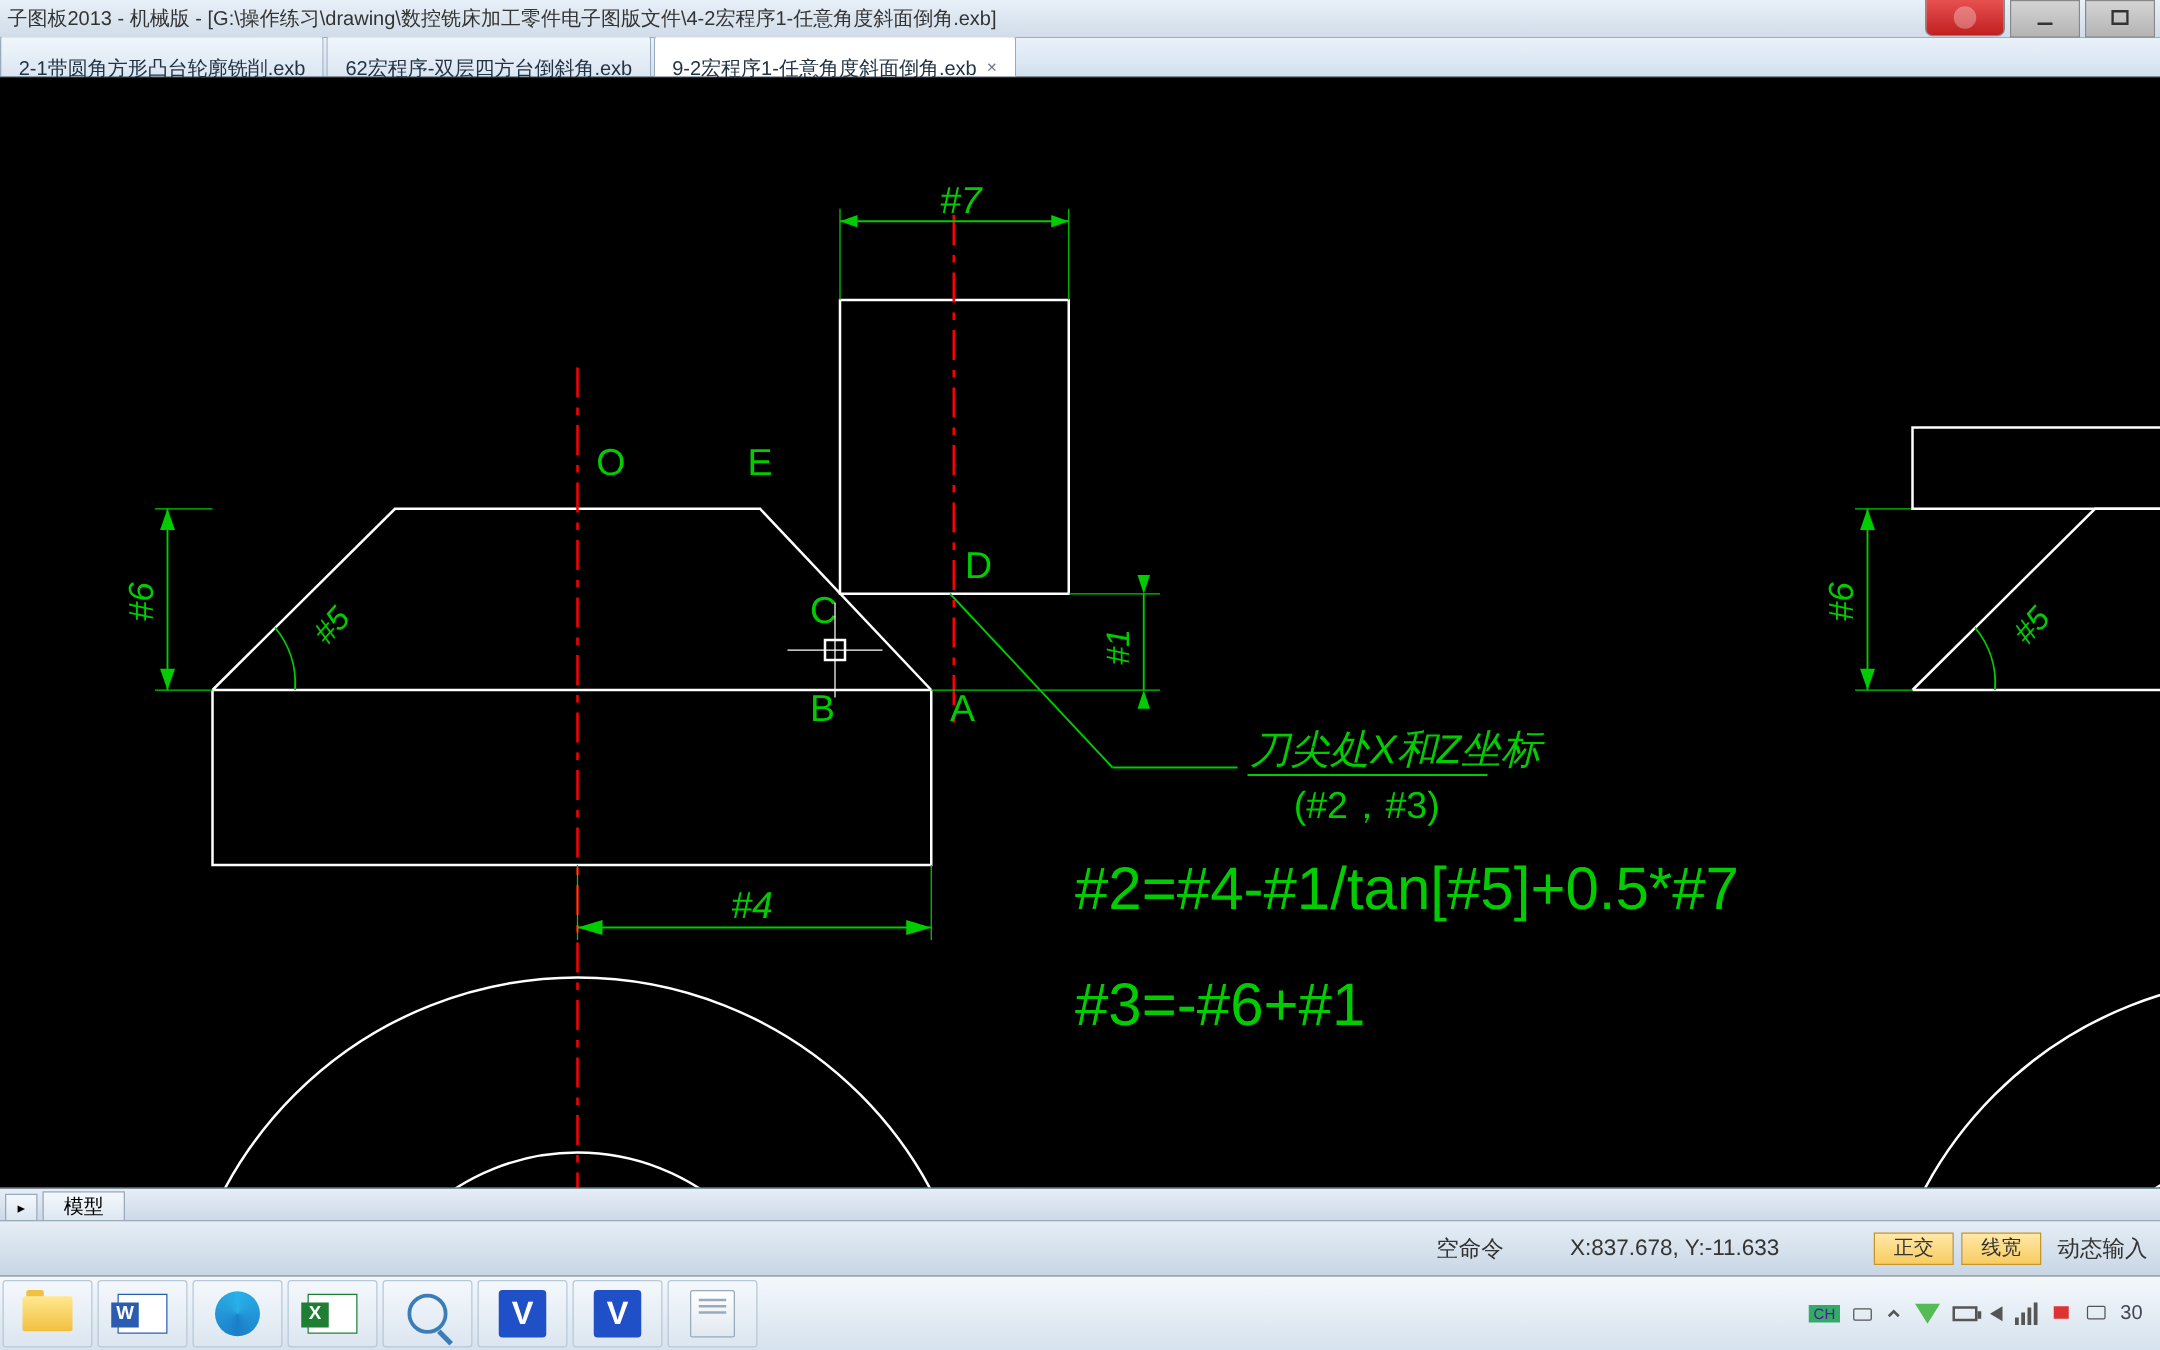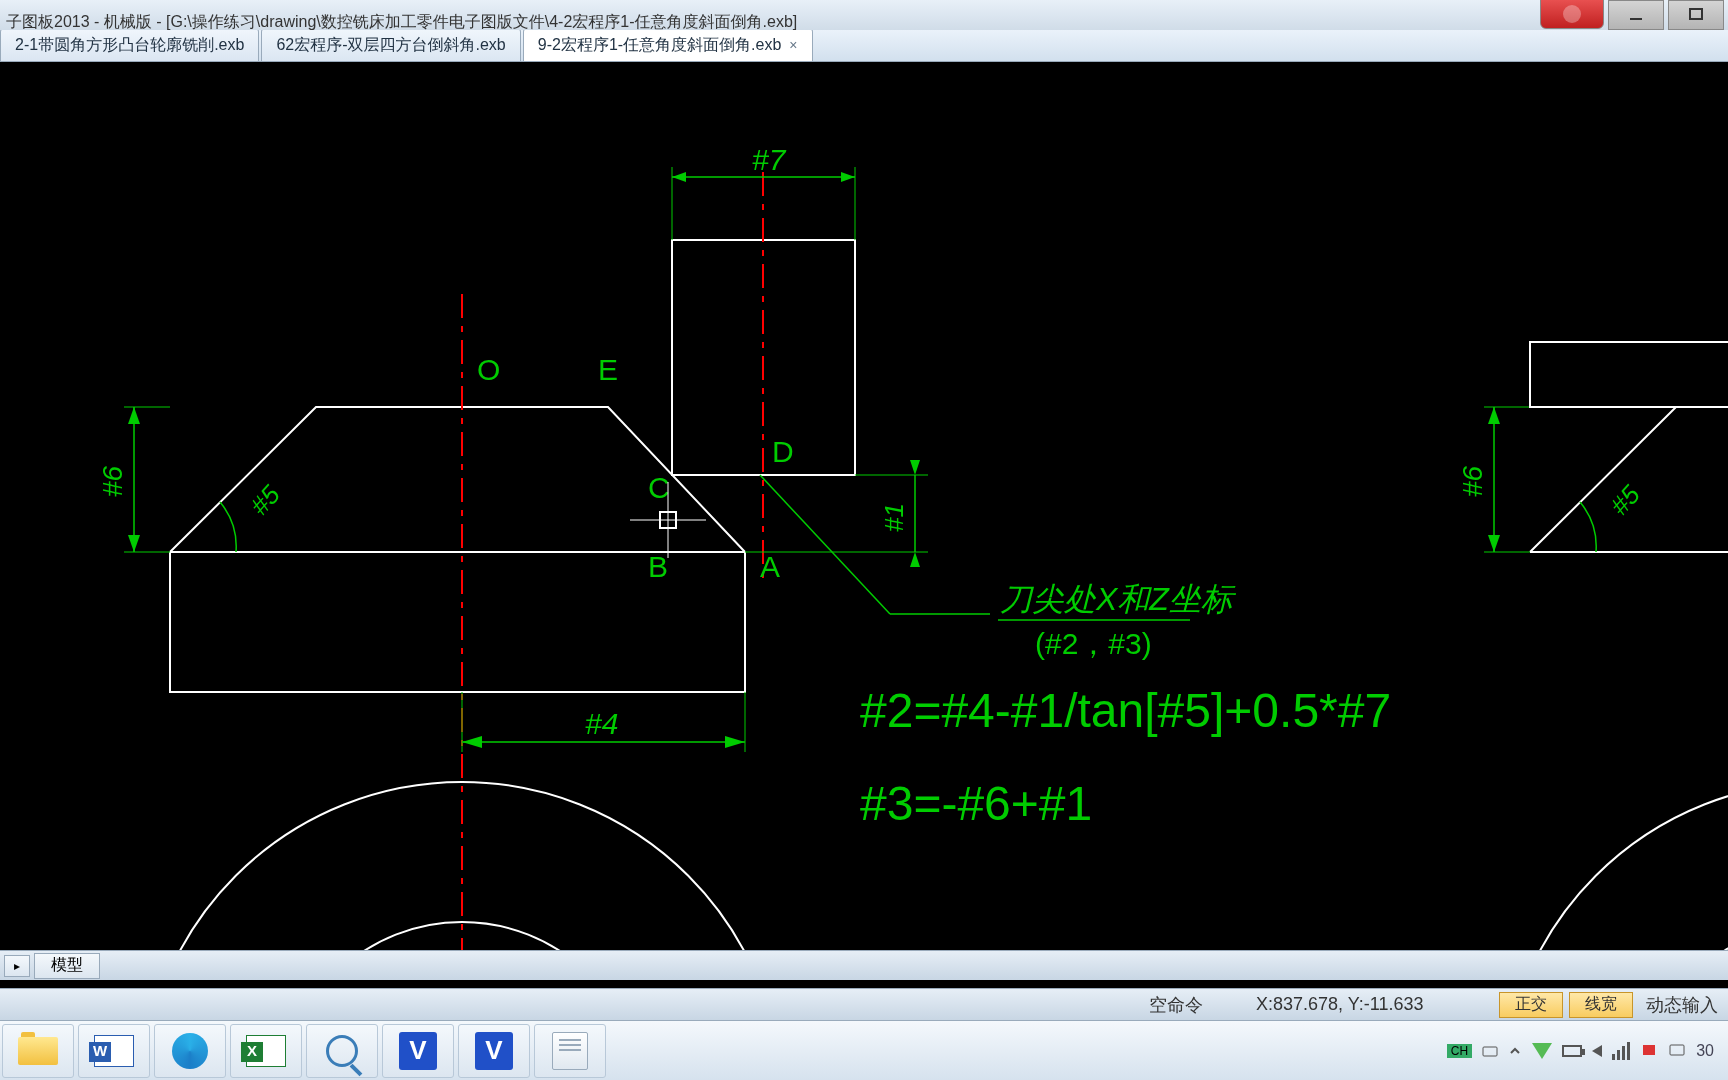--- a/index.html
+++ b/index.html
@@ -1,46 +1,46 @@
 <!DOCTYPE html>
 <html><head>
 <meta charset="utf-8">
 <style>
 *{margin:0;padding:0;box-sizing:border-box;font-family:"Microsoft YaHei",SimSun,sans-serif}
 body{width:1728px;height:1080px;background:#000;overflow:hidden;position:relative}
-.title-bar{height:30px;background:linear-gradient(#e8f0f8,#d0dce8);display:flex;padding:12px 6px;font-size:16px;color:#333;position:relative}
+.title-bar{height:30px;background:linear-gradient(#e8f0f8,#d0dce8);display:flex;align-items:center;padding:12px 6px;font-size:16px;color:#333;position:relative}
 .title-bar .win-controls{position:absolute;right:4px;top:0;display:flex;gap:4px}
 .win-btn{width:56px;height:30px;background:linear-gradient(#d4d4d4,#b4b4b4);border:1px solid #888;display:flex;align-items:center;justify-content:center}
 .win-btn.close{width:64px;height:30px;background:linear-gradient(#e85050,#c02020);border-radius:0 0 6px 6px;margin-top:-1px}
 .tab-bar{height:32px;background:linear-gradient(#eaf2fa,#d2e0ee);display:flex;align-items:flex-end;border-bottom:1px solid #9ab}
-.tab{height:28px;padding:16px 14px;display:flex;align-items:center;gap:8px;font-size:16px;color:#234;background:linear-gradient(#f0f6fc,#dbe6f2);border:1px solid #9ab;border-bottom:none;margin-right:2px;border-radius:4px 4px 0 0}
+.tab{height:28px;padding:16px 14px;display:flex;gap:8px;font-size:16px;color:#234;background:linear-gradient(#f0f6fc,#dbe6f2);border:1px solid #9ab;border-bottom:none;margin-right:2px;border-radius:4px 4px 0 0}
 .tab.active{background:#fff}
 .tab .x{font-size:14px;color:#678;cursor:pointer}
 .canvas{position:absolute;left:0;top:62px;right:0;bottom:130px;background:#000}
 .canvas svg{width:100%;height:100%}
 .model-strip{position:absolute;left:0;right:0;bottom:100px;height:30px;background:linear-gradient(#e6eef6,#c8d6e4);display:flex;align-items:center;padding:0 4px;border-top:1px solid #9ab}
 .model-btn{width:26px;height:22px;background:linear-gradient(#f4f8fc,#dce6f0);border:1px solid #9ab;margin-right:4px;display:flex;align-items:center;justify-content:center;font-size:12px}
 .model-tab{height:24px;padding:12px 16px;background:linear-gradient(#f4f8fc,#dce6f0);border:1px solid #9ab;font-size:16px;display:flex;align-items:center}
-.status-bar{position:absolute;left:0;right:0;bottom:60px;height:32px;background:linear-gradient(#e6eef6,#c8d6e4);display:flex;align-items:center;font-size:18px;color:#333;border-top:1px solid #9ab}
+.status-bar{position:absolute;left:0;right:0;bottom:60px;height:44px;background:linear-gradient(#e6eef6,#c8d6e4);display:flex;align-items:center;font-size:18px;color:#333;border-top:1px solid #9ab}
 .status-left{flex:1}
 .status-cmd{width:160px;text-align:center}
 .status-coord{width:240px}
 .status-btn{height:26px;padding:0 15px;margin:0 3px;border:1px solid #c8952a;background:linear-gradient(#ffe8a8,#f8cc60);font-size:16px;display:inline-flex;align-items:center}
 .status-txt{padding:0 10px}
 .taskbar{position:absolute;left:0;right:0;bottom:0;height:60px;background:linear-gradient(#f4f8fc,#d6e2ee);display:flex;align-items:center;border-top:1px solid #9ab}
 .task-item{width:72px;height:54px;margin:0 2px;background:linear-gradient(#f4f8fc,#dce6f0);border:1px solid #b8c8d8;border-radius:3px;display:flex;align-items:center;justify-content:center}
 .task-spacer{flex:1}
 .tray{display:flex;align-items:center;gap:10px;padding:0 14px;font-size:16px;color:#445}
 .shield{width:0;height:0;border-left:10px solid transparent;border-right:10px solid transparent;border-top:16px solid #5b5}
 .battery{width:20px;height:12px;border:2px solid #555;position:relative}
 .battery::after{content:"";position:absolute;right:-5px;top:2px;width:3px;height:6px;background:#555}
 .speaker{width:0;height:0;border-top:6px solid transparent;border-bottom:6px solid transparent;border-right:10px solid #555}
 .signal{display:flex;align-items:flex-end;gap:2px}
 .signal span{width:3px;background:#555}
-.ime-box{background:#3a6;color:#000000;padding:0 4px;font-size:12px}
+.ime-box{background:#3a6;color:#4c1d95;padding:0 4px;font-size:12px}
 .folder-icon{width:40px;height:28px;background:linear-gradient(#ffe890,#f2c040);border-radius:2px;position:relative}
 .folder-icon::before{content:"";position:absolute;top:-5px;left:3px;width:14px;height:5px;background:#f2c040;border-radius:2px 2px 0 0}
 .word-icon{width:40px;height:32px;background:#fff;border:1px solid #2a5db0;position:relative}
 .word-icon::after{content:"W";position:absolute;left:-6px;top:6px;width:22px;height:20px;background:#2a5db0;color:#fff;font-weight:bold;font-size:15px;text-align:center}
 .ie-icon{width:36px;height:36px;border-radius:50%;background:conic-gradient(#2ab0e8,#1b7ec8,#2ab0e8)}
 .excel-icon{width:40px;height:32px;background:#fff;border:1px solid #1e7e34;position:relative}
 .excel-icon::after{content:"X";position:absolute;left:-6px;top:6px;width:22px;height:20px;background:#1e7e34;color:#fff;font-weight:bold;font-size:15px;text-align:center}
 .mag-icon{width:32px;height:32px;border:3px solid #3a7db8;border-radius:50%;position:relative}
 .mag-icon::after{content:"";position:absolute;right:-8px;bottom:-8px;width:14px;height:4px;background:#3a7db8;transform:rotate(45deg)}
 .v-icon{width:38px;height:38px;background:#2050c8;color:#fff;font-size:26px;font-weight:bold;display:flex;align-items:center;justify-content:center;border-radius:3px}

